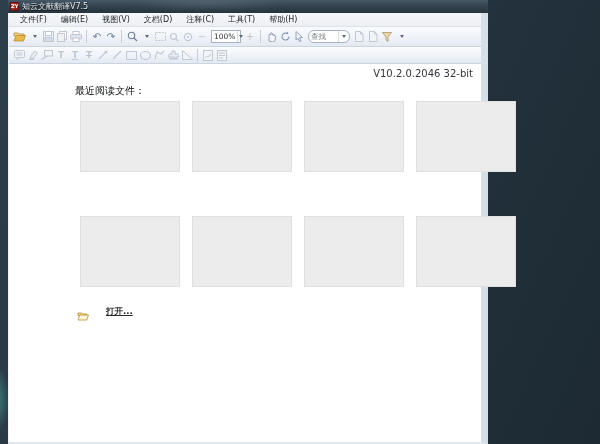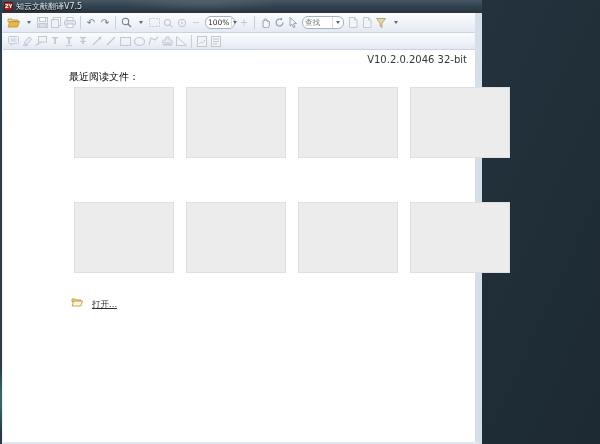--- a/index.html
+++ b/index.html
@@ -6,21 +6,21 @@
   html,body { width:600px; height:444px; overflow:hidden; }
   body {
     font-family:"DejaVu Sans","Liberation Sans",sans-serif;
     background:linear-gradient(115deg,#2e3f4c 0%,#24333e 55%,#1d2a33 100%);
     position:relative;
   }
   body::before { 
     content:""; position:absolute; left:-6px; bottom:10px; width:16px; height:70px;
     background:radial-gradient(ellipse at left, rgba(70,160,140,.8), rgba(70,160,140,0) 70%);
   }
-  .window { position:absolute; left:2px; top:0; width:480px; height:444px; display:flex; flex-direction:column; }
+  .window { position:absolute; left:8px; top:0; width:480px; height:444px; display:flex; flex-direction:column; }
 
   
   .titlebar {
     height:13px; flex:0 0 13px; display:flex; align-items:center; padding-left:2px;
     background:linear-gradient(180deg,#465866 0%,#33434f 45%,#27343e 100%);
     position:relative; overflow:hidden;
   }
   .titlebar::after{content:"";position:absolute;left:120px;top:-4px;width:160px;height:16px;
     background:radial-gradient(ellipse,rgba(255,255,255,.10),rgba(255,255,255,0) 70%);}
   .app-icon {
@@ -56,51 +56,60 @@
   .sep { width:1px; height:13px; background:#c7cfdb; margin:0 3px; }
   .caret { width:0; height:0; border-left:2.5px solid transparent; border-right:2.5px solid transparent; border-top:3px solid #5a6878; margin-left:1px; }
   .glyph { font-size:10px; line-height:10px; color:#6d7f96; }
   .glyph.dis { color:#c0c8d4; }
   .combo {
     display:flex; align-items:center; background:#fff; border:1px solid #a7b1c0; height:13px;
     padding:0 2px; margin:0 2px;
   }
   .combo .combo-text { font-size:7.5px; color:#333; flex:1 1 auto; white-space:nowrap; }
   .combo .combo-btn { display:flex; align-items:center; justify-content:center; width:9px; height:11px; margin-left:2px; border-left:1px solid #d7dde6; }
-  .combo.zoom { width:30px;border-radius:6px; }
+  .combo.zoom { width:30px; }
   .combo.find { width:42px;border-radius:6px; }
   .combo.find .combo-text { color:#6b6f75; }
   .t-letter { font-size:9px; font-weight:bold; color:#c0c8d4; line-height:10px; }
   .t-letter.u { text-decoration:underline; }
   .t-letter.s { text-decoration:line-through; }
 
   
   .content { flex:1 1 auto; position:relative; background:#fff; }
   .version { position:absolute; top:4px; right:8px; font-size:10px; color:#33373d; }
   .recent-heading { position:absolute; left:66px; top:20px; font-size:10px; font-weight:normal; color:#0b0d0f; }
   .thumb-grid {
     position:absolute; left:71px; top:37px;
     display:grid; grid-template-columns:repeat(4,100px); grid-auto-rows:71px; column-gap:12px; row-gap:44px;
   }
   .thumb { background:#ececec; border:1px solid #dfdfdf; }
-  .open-row { position:absolute; left:68px; top:242px; display:flex; align-items:flex-end; gap:9px; cursor:pointer; }
+  .open-row { position:absolute; left:68px; top:242px; display:flex; align-items:flex-start; gap:17px; cursor:pointer;font-weight:bold; }
   .open-label { font-size:8.5px; color:#2b2b2b; text-decoration:underline; }
 </style>
 </head>
 <body>
 
 <div class="window">
 
   <div class="titlebar">
     <div class="app-icon">ZY</div>
     <div class="title-text">知云文献翻译V7.5</div>
   </div>
 
   <div class="frame">
 
+    <div class="menubar">
+      <span class="menu-item">文件(F)</span>
+      <span class="menu-item">编辑(E)</span>
+      <span class="menu-item">视图(V)</span>
+      <span class="menu-item">文档(D)</span>
+      <span class="menu-item">注释(C)</span>
+      <span class="menu-item">工具(T)</span>
+      <span class="menu-item">帮助(H)</span>
+    </div>
 
     <div class="toolbar row1">
       <div class="tbtn">
         <span>
           <svg width="13" height="11" viewBox="0 0 13 11">
             <path d="M1 2 h4 l1 1 h5 v2 h-10 z" fill="#f3d789" stroke="#b98f2f" stroke-width="0.8"></path>
             <path d="M1 10 L3 4.5 H12.5 L10.5 10 Z" fill="#e8b84b" stroke="#b98f2f" stroke-width="0.8"></path>
           </svg>
         </span>
       </div>

